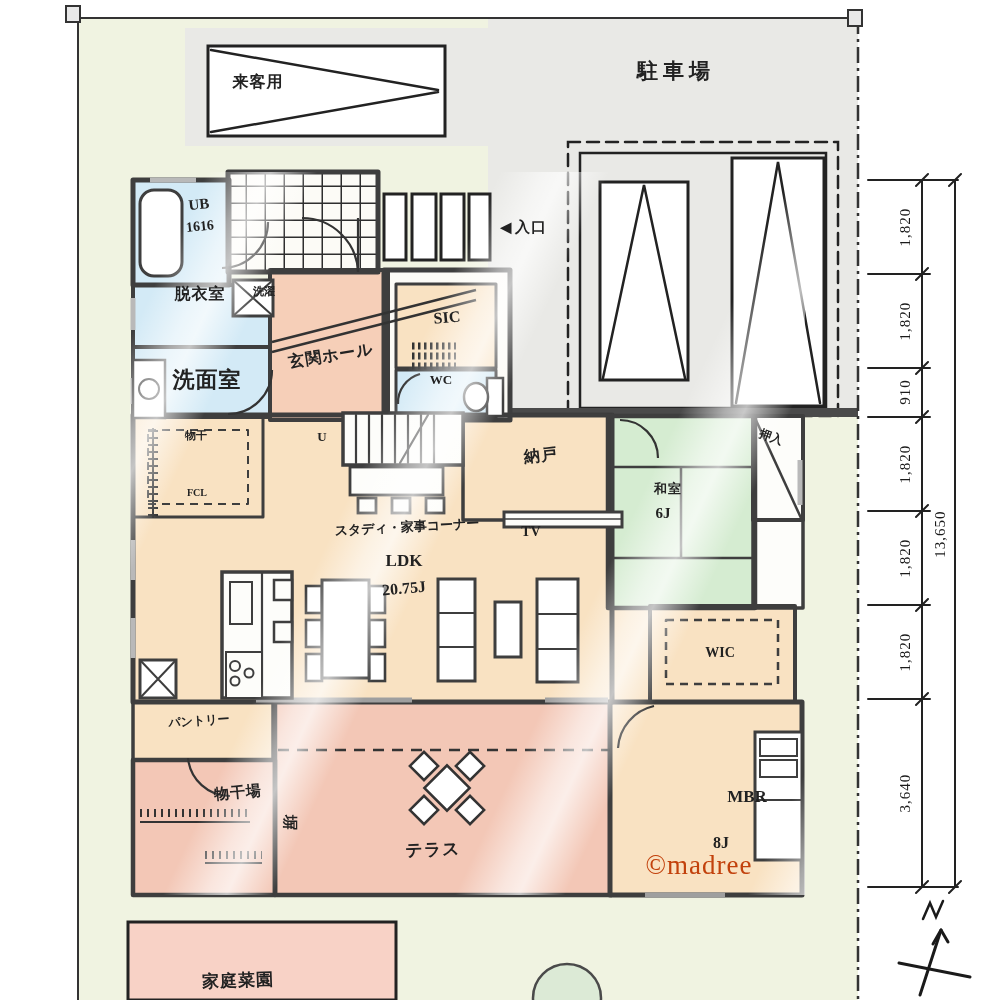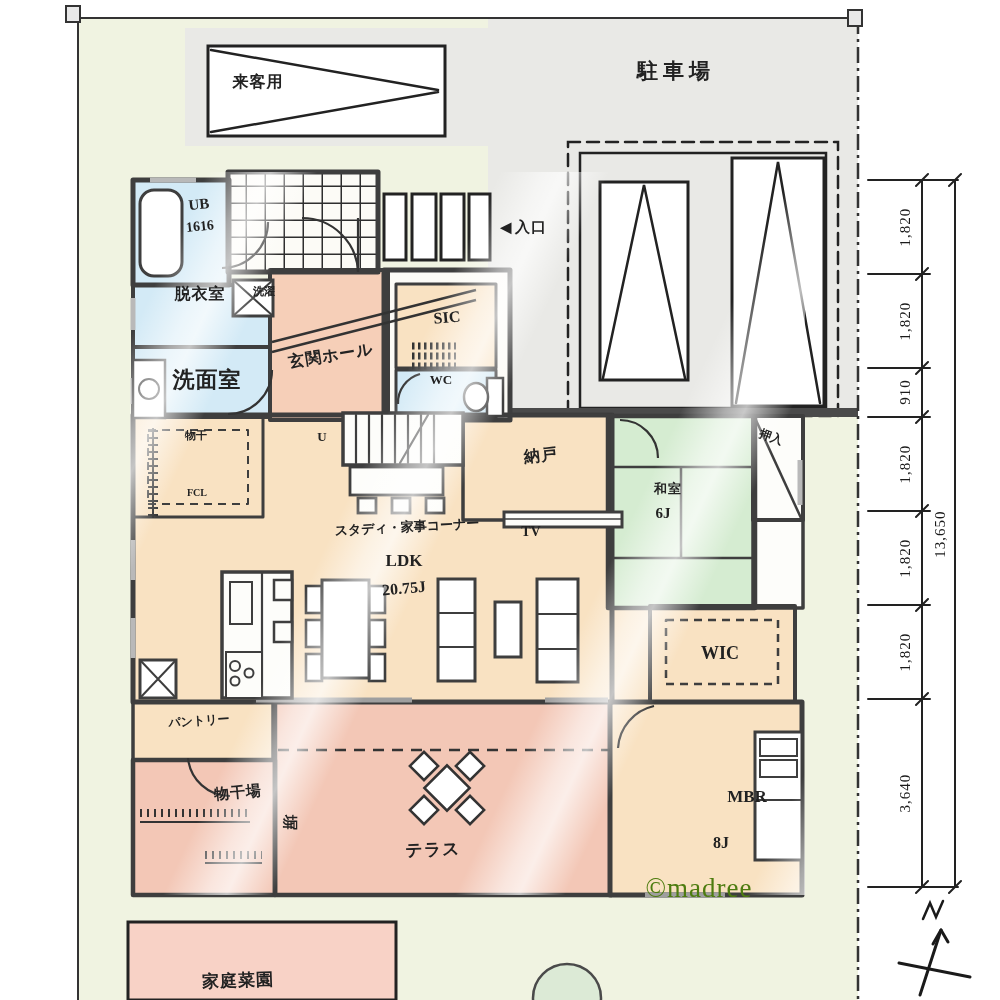--- a/index.html
+++ b/index.html
@@ -10,21 +10,21 @@
     background:repeating-linear-gradient(115deg,
       rgba(255,255,255,0) 0px, rgba(255,255,255,0) 70px,
       rgba(255,255,255,0.55) 110px, rgba(255,255,255,0.7) 128px,
       rgba(255,255,255,0) 170px, rgba(255,255,255,0) 265px);}
   .lbl{position:absolute;transform:translate(-50%,-50%);
        color:#222;font-weight:700;white-space:nowrap;line-height:1.05;
        text-align:center;}
   .hand{letter-spacing:1px;}
   .dim{font-weight:400;color:#1a1a1a;font-size:15px;letter-spacing:1px;
        transform:translate(-50%,-50%) rotate(-90deg);}
-  .wm{color:#4d7c0f;font-weight:400;font-size:27px;letter-spacing:1px;margin-top:23px;}
+  .wm{color:#c2410c;font-weight:400;font-size:27px;letter-spacing:1px;}
 </style>
 </head>
 <body>
 
 <div id="canvas">
 
 <svg id="plan-svg" width="1000" height="1000" viewBox="0 0 1000 1000">
   <defs>
     <pattern id="tiles" width="19" height="17" patternUnits="userSpaceOnUse">
       <path d="M18.5,0 V17 M0,16.5 H19" stroke="#2e2e2e" stroke-width="2" fill="none"></path>
@@ -266,21 +266,21 @@
 <span class="lbl hand" style="left:331px;top:356px;font-size:16px;transform:translate(-50%,-50%) rotate(-9deg);">玄関ホール</span>
 <span class="lbl" style="left:447px;top:318px;font-size:16px;transform:translate(-50%,-50%) rotate(-5deg);">SIC</span>
 <span class="lbl" style="left:441px;top:380px;font-size:13px;">WC</span>
 <span class="lbl" style="left:322px;top:437px;font-size:13px;">U</span>
 <span class="lbl" style="left:407px;top:527px;font-size:13px;transform:translate(-50%,-50%) rotate(-3deg);">スタディ・家事コーナー</span>
 <span class="lbl hand" style="left:541px;top:456px;font-size:16px;transform:translate(-50%,-50%) rotate(-6deg);">納戸</span>
 <span class="lbl" style="left:531px;top:532px;font-size:14px;">TV</span>
 <span class="lbl hand" style="left:668px;top:489px;font-size:13px;">和室</span>
 <span class="lbl" style="left:663px;top:514px;font-size:15px;">6J</span>
 <span class="lbl" style="left:771px;top:437px;font-size:12px;transform:translate(-50%,-50%) rotate(20deg);">押入</span>
-<span class="lbl" style="left:720px;top:653px;font-size:18px;">WIC</span>
+<span class="lbl" style="left:720px;top:653px;font-size:14px;">WIC</span>
 <span class="lbl" style="left:719px;top:797px;font-size:17px;margin-left:28px;">MBR</span>
 <span class="lbl" style="left:721px;top:823px;font-size:16px;margin-top:20px;">8J</span>
 <span class="lbl" style="left:404px;top:561px;font-size:17px;">LDK</span>
 <span class="lbl" style="left:404px;top:589px;font-size:16px;transform:translate(-50%,-50%) rotate(-5deg);">20.75J</span>
 <span class="lbl" style="left:199px;top:721px;font-size:12px;transform:translate(-50%,-50%) rotate(-4deg);">パントリー</span>
 <span class="lbl hand" style="left:238px;top:793px;font-size:15px;transform:translate(-50%,-50%) rotate(-5deg);">物干場</span>
 <span class="lbl hand" style="left:289px;top:823px;font-size:15px;transform:translate(-50%,-50%) rotate(90deg);">塀</span>
 <span class="lbl hand" style="left:433px;top:850px;font-size:17px;transform:translate(-50%,-50%) rotate(-2deg);">テラス</span>
 <span class="lbl hand" style="left:238px;top:981px;font-size:17px;transform:translate(-50%,-50%) rotate(-2deg);">家庭菜園</span>
 <span class="lbl wm" style="left:699px;top:865px;">©madree</span>

